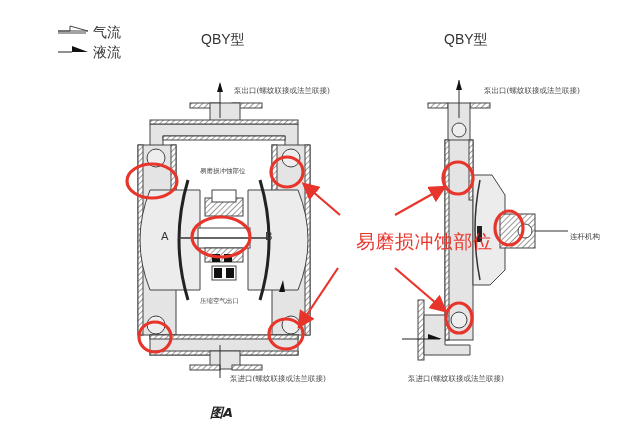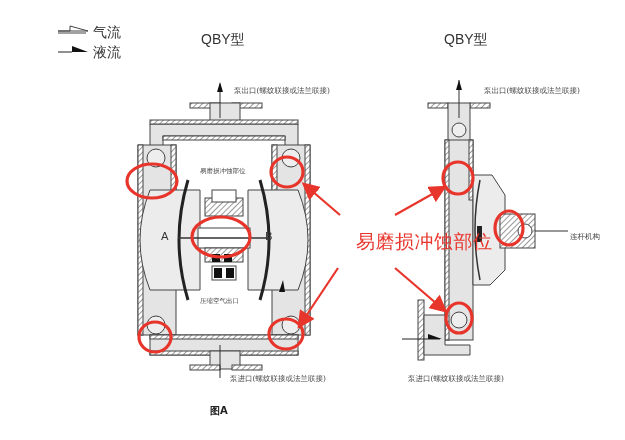--- a/index.html
+++ b/index.html
@@ -1,21 +1,21 @@
 <!DOCTYPE html>
 <html><head>
 <meta charset="utf-8">
 <style>
   html,body{margin:0;padding:0;background:#ffffff;}
   body{width:625px;height:440px;position:relative;overflow:hidden;font-family:"DejaVu Sans","Liberation Sans",sans-serif;}
   .abs{position:absolute;}
   .legend-text{font-size:14px;color:#333;}
   .title{font-size:14px;color:#333;font-family:"Liberation Sans","DejaVu Sans",sans-serif;}
   .note{font-size:7.5px;color:#444;white-space:nowrap;font-family:"DejaVu Serif",serif;}
-  .caption{font-size:10px;color:#222;font-weight:bold;}
+  .caption{font-size:13px;color:#222;font-weight:bold;font-style:italic;}
   .callout{font-size:19px;color:#e8352b;white-space:nowrap;letter-spacing:0.5px;margin-left:48px;}
   .label-ab{font-size:11px;color:#333;}
   svg{position:absolute;left:0;top:0;}
 </style>
 </head>
 <body>
 
 <svg width="625" height="440" viewBox="0 0 625 440">
   <defs>
     <pattern id="hatch" width="4" height="4" patternUnits="userSpaceOnUse" patternTransform="rotate(45)">

